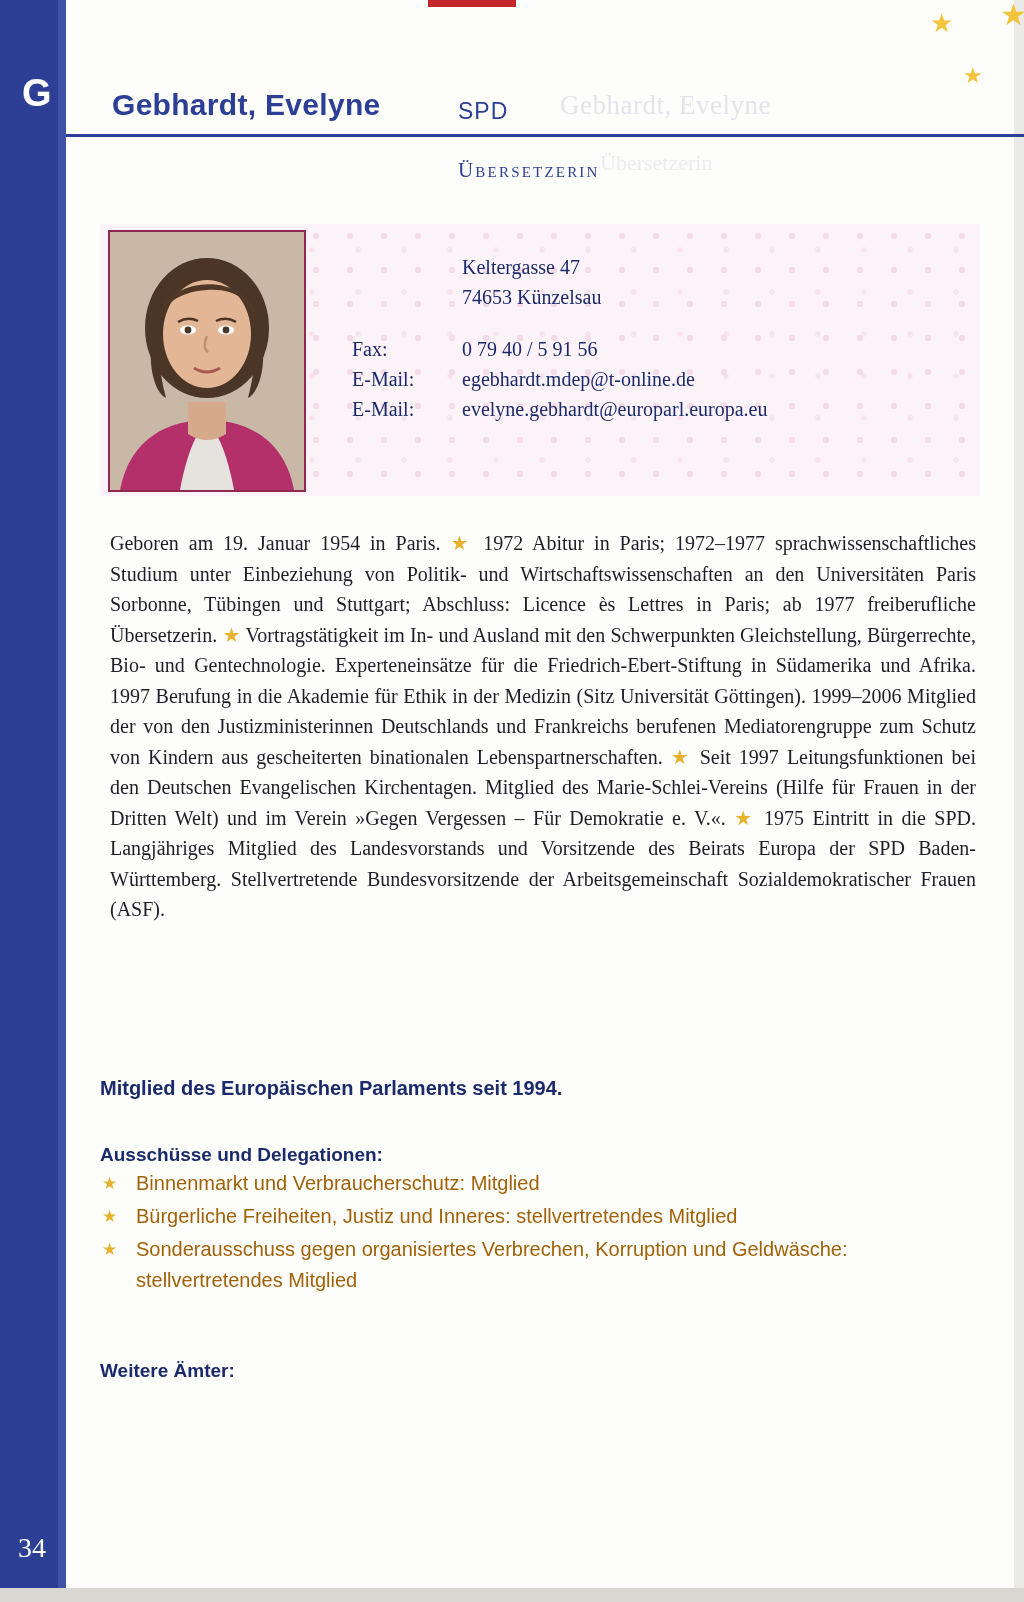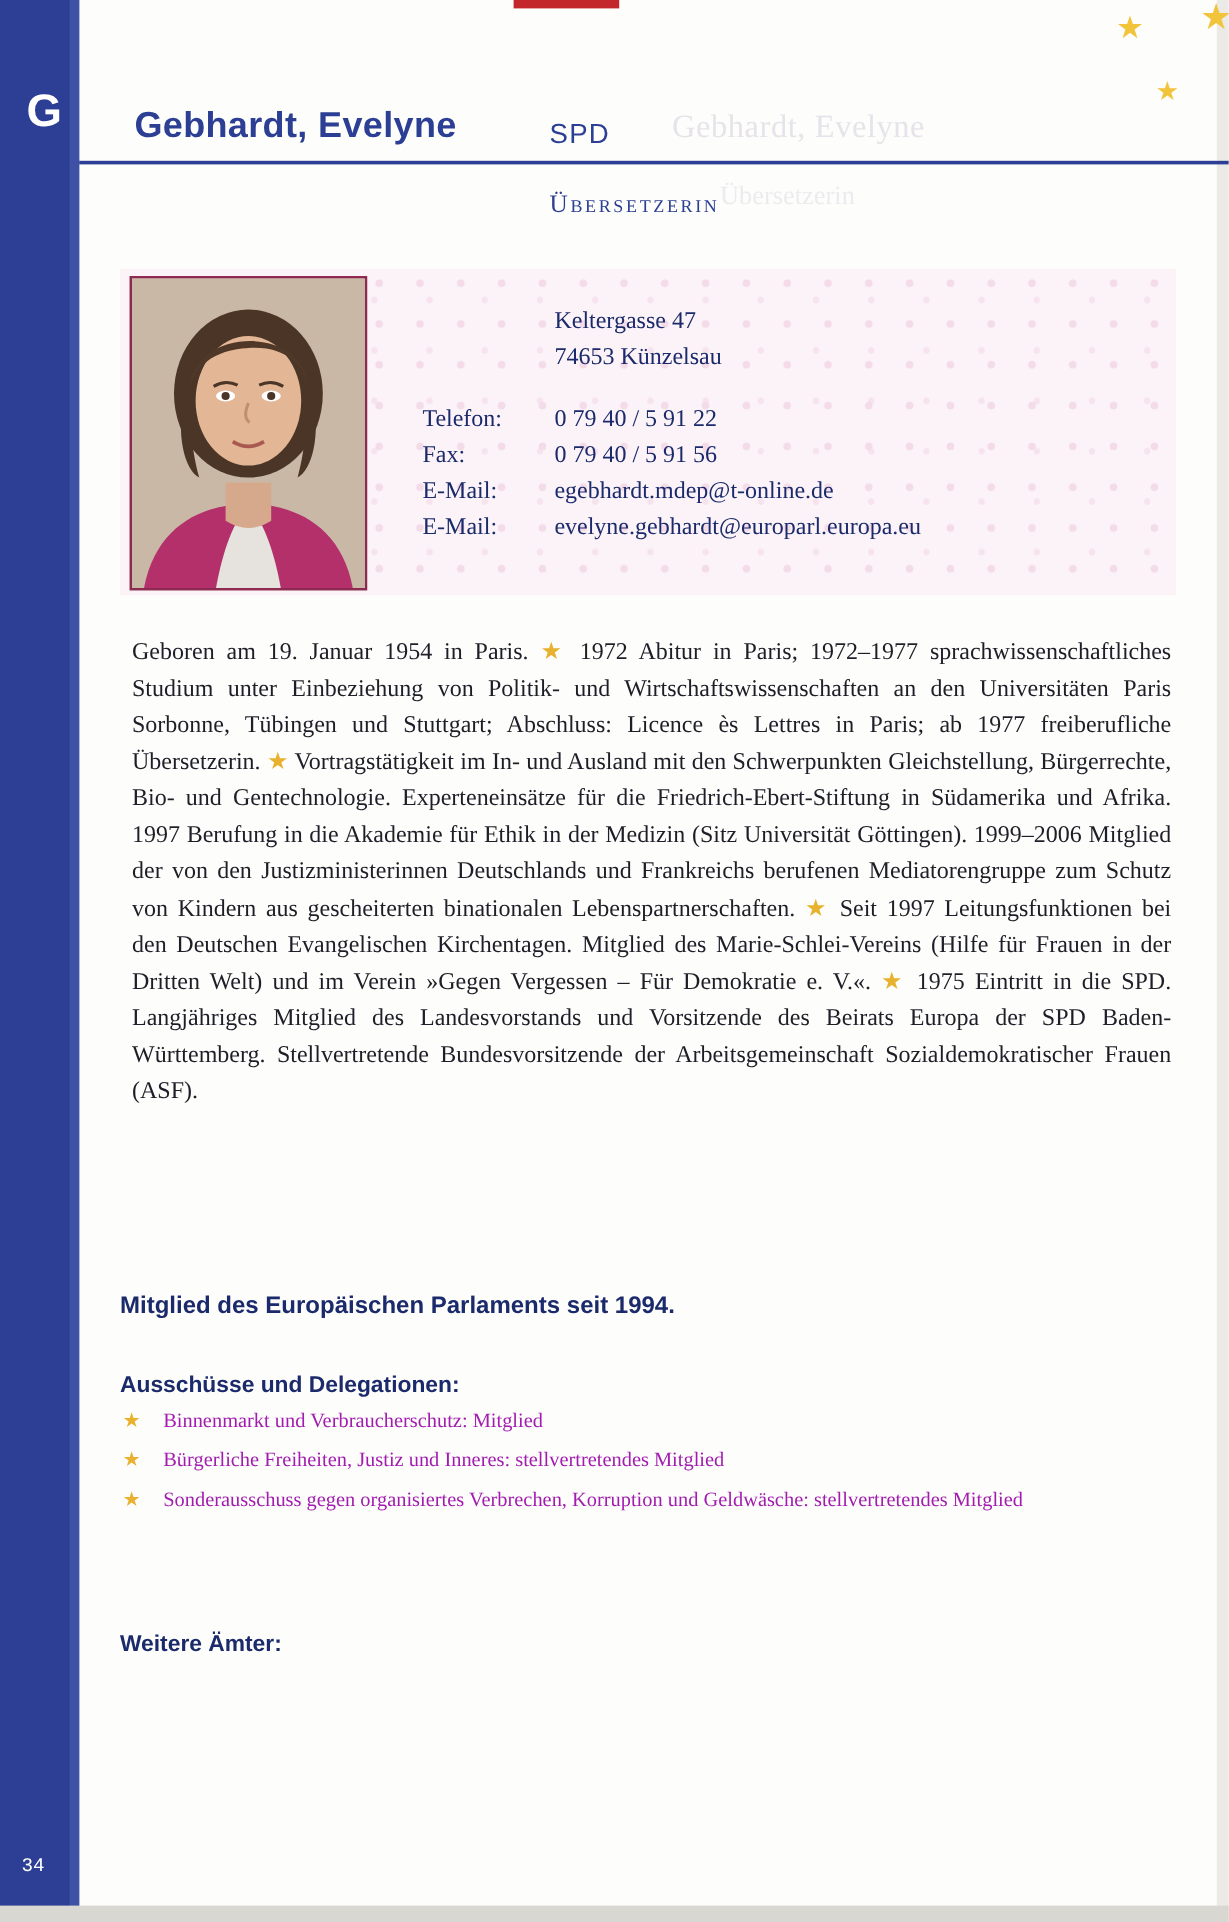--- a/index.html
+++ b/index.html
@@ -186,41 +186,41 @@
     width: 880px;
     margin: 0;
     padding: 0;
     list-style: none;
   }
   ul.bullets.committees { top: 1168px; }
   ul.bullets.other { top: 1395px; }
   ul.bullets li {
     position: relative;
     padding-left: 36px;
-    font-size: 17px;
+    font-size: 20px;
     line-height: 31px;
-    color: #a21caf;
-    font-family: Liberation Serif, serif;
+    color: #a16207;
+    font-family: Liberation Sans, sans-serif;
     margin-bottom: 2px;
   }
   ul.bullets li:before {
     content: "\2605";
     position: absolute;
     left: 2px; top: 0;
     color: #e8b22e;
     font-size: 17px;
   }
 
   
   .pagenum {
     position: absolute;
     left: 18px; bottom: 38px;
     color: #ffffff;
-    font-size: 16px;
-    font-family: Liberation Mono, monospace;
+    font-size: 28px;
+    font-family: Liberation Serif, serif;
   }
   .bottom-edge {
     position: absolute;
     left: 0; right: 0; bottom: 0; height: 14px;
     background: #d9d7d2;
   }
   .right-edge {
     position: absolute;
     right: 0; top: 0; bottom: 0; width: 10px;
     background: #eceae6;
@@ -283,24 +283,20 @@
     </svg>
   </div>
 
   <div class="addr">
     <div>Keltergasse 47</div>
     <div>74653 Künzelsau</div>
   </div>
 
   <table class="ctable">
     <tbody>
-      <tr>
-        <td class="lbl">Telefon:</td>
-        <td>0 79 40 / 5 91 22</td>
-      </tr>
       <tr>
         <td class="lbl">Fax:</td>
         <td>0 79 40 / 5 91 56</td>
       </tr>
       <tr>
         <td class="lbl">E-Mail:</td>
         <td>egebhardt.mdep@t-online.de</td>
       </tr>
       <tr>
         <td class="lbl">E-Mail:</td>

